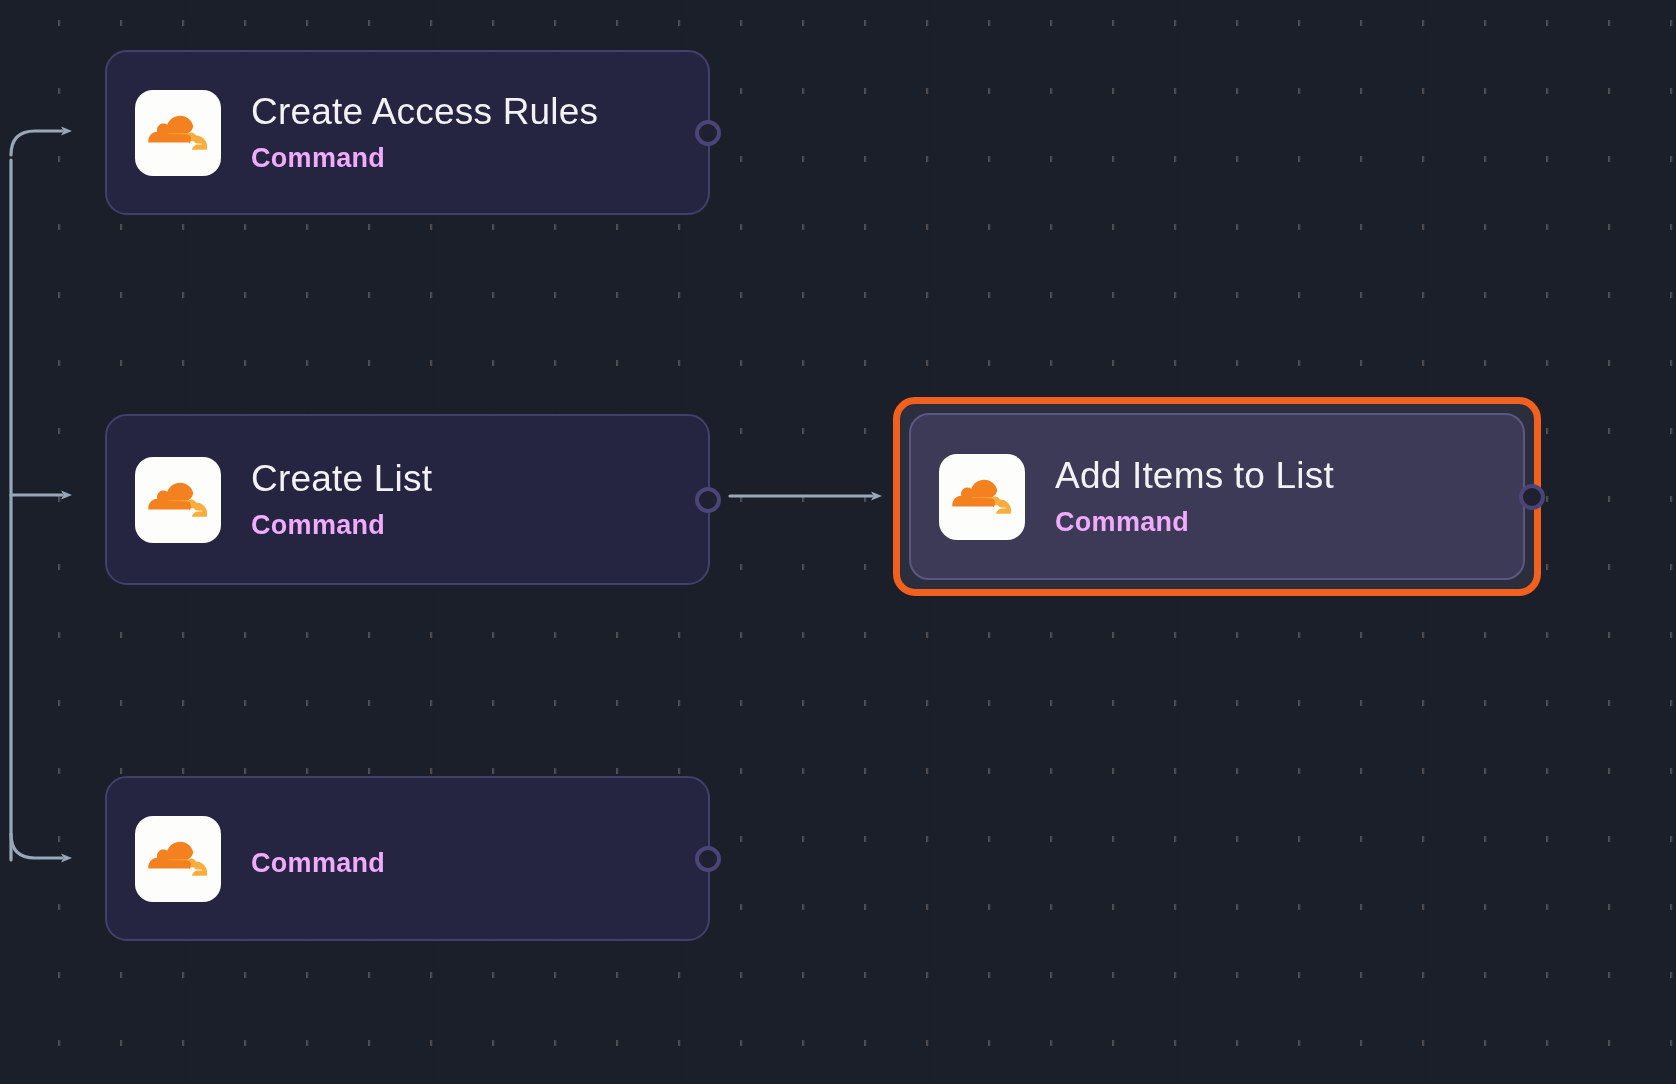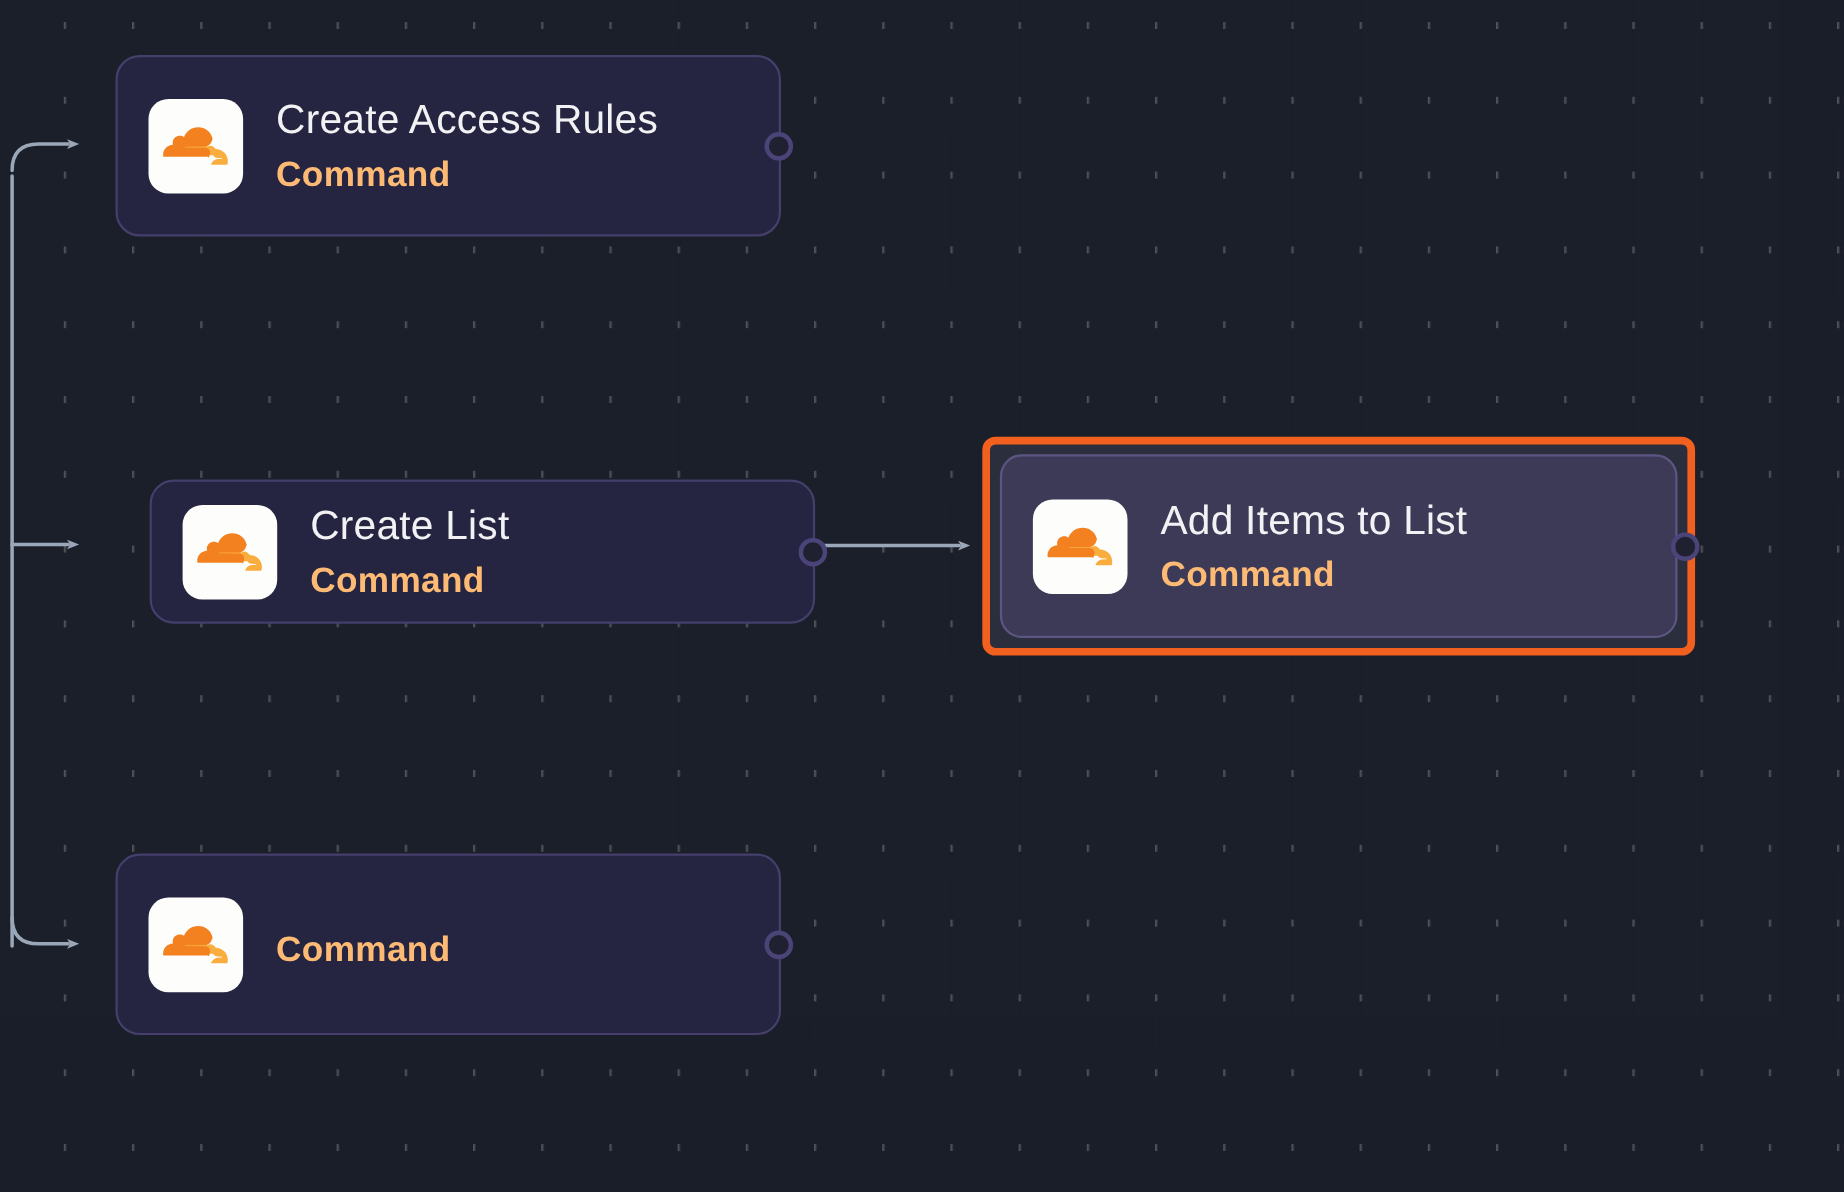--- a/index.html
+++ b/index.html
@@ -81,22 +81,22 @@
     justify-content: center;
   }
   .node .title {
     color: #f2f2f5;
     font-size: 37px;
     line-height: 1.15;
     letter-spacing: 0.2px;
     white-space: nowrap;
   }
   .node .subtitle {
-    color: #fdba74;
-    font-size: 32px;
+    color: #f0abfc;
+    font-size: 27px;
     font-weight: bold;
     margin-top: 9px;
     letter-spacing: 0.3px;
     white-space: nowrap;
   }
 
   .handle {
     position: absolute;
     width: 26px;
     height: 26px;
@@ -107,21 +107,21 @@
     top: 50%;
     transform: translate(50%, -50%);
     right: 0;
   }
 
   
   .selected-wrap {
     position: absolute;
     box-sizing: border-box;
     border: 7px solid #f2601f;
-    border-radius: 12px;
+    border-radius: 22px;
     background: #2b2f3d;
     padding: 9px;
   }
   .selected-wrap .node {
     position: relative;
     left: 0; top: 0;
     width: 100%;
     height: 100%;
     background: #3d3a57;
     border: 2px solid #5d5683;
@@ -167,21 +167,21 @@
         <path d="M49.9 25.6h-0.5c-0.1 0-0.2 0.1-0.3 0.2l-0.8 2.6c-0.5 1.8-0.3 3.5 0.6 4.7 0.8 1.1 2.2 1.8 3.8 1.9l4.1 0.2c0.1 0 0.2 0.1 0.3 0.2 0 0.1 0 0.2-0.1 0.3-0.1 0.1-0.2 0.2-0.3 0.2l-4.2 0.2c-2.3 0.1-4.7 2-5.6 4.2l-0.3 0.8c-0.1 0.2 0 0.4 0.3 0.4h14.6c0.2 0 0.4-0.1 0.5-0.4 0.3-1 0.4-2 0.4-3.1 0-6.2-5.1-11.3-11.5-11.4z" fill="#faad3f"></path>
       </svg>
     </div>
     <div class="text-wrap">
       <div class="title">Create Access Rules</div>
       <div class="subtitle">Command</div>
     </div>
     <div class="handle"></div>
   </div>
 
-  <div class="node" style="left:105px; top:436px; width:605px; height:131px;margin-left:31px;">
+  <div class="node" style="left:105px; top:414px; width:605px; height:171px;">
     <div class="icon-wrap">
       <svg width="62" height="46" viewBox="0 0 64 48" aria-hidden="true">
         <path d="M50.5 30.5c0.8-2.6-0.1-5-2-6.3-1.9-1.2-4.3-1-5.9 0.3-0.5-5.6-5.2-9.9-10.9-9.9-4.6 0-8.6 2.9-10.2 7-0.8-0.5-1.8-0.8-2.8-0.8-2.9 0-5.2 2.3-5.3 5.2-2.5 0.4-4.4 2.5-4.4 5.1 0 0.5 0.1 1 0.2 1.4h40.7z" fill="#faad3f"></path>
         <path d="M43.9 34.6c0.4 0 0.7-0.3 0.8-0.6l0.6-2.1c0.5-1.8 0.3-3.5-0.6-4.7-0.8-1.1-2.2-1.8-3.8-1.9l-19-0.2c-0.1 0-0.2-0.1-0.3-0.2 0-0.1 0-0.2 0.1-0.3 0.1-0.1 0.2-0.2 0.3-0.2l19.2-0.2c2.3-0.1 4.7-2 5.6-4.2l1.1-2.8c0-0.1 0.1-0.2 0-0.3C46.6 10.4 40.9 6 34.2 6c-6.2 0-11.4 3.9-13.4 9.4-1.3-1-2.9-1.5-4.7-1.3-3.2 0.3-5.7 2.9-6 6.1-0.1 0.8 0 1.6 0.2 2.4-5.2 0.2-9.3 4.4-9.3 9.6 0 0.5 0 1 0.1 1.4 0 0.2 0.2 0.4 0.5 0.4h41.9z" fill="#f48120"></path>
         <path d="M49.9 25.6h-0.5c-0.1 0-0.2 0.1-0.3 0.2l-0.8 2.6c-0.5 1.8-0.3 3.5 0.6 4.7 0.8 1.1 2.2 1.8 3.8 1.9l4.1 0.2c0.1 0 0.2 0.1 0.3 0.2 0 0.1 0 0.2-0.1 0.3-0.1 0.1-0.2 0.2-0.3 0.2l-4.2 0.2c-2.3 0.1-4.7 2-5.6 4.2l-0.3 0.8c-0.1 0.2 0 0.4 0.3 0.4h14.6c0.2 0 0.4-0.1 0.5-0.4 0.3-1 0.4-2 0.4-3.1 0-6.2-5.1-11.3-11.5-11.4z" fill="#faad3f"></path>
       </svg>
     </div>
     <div class="text-wrap">
       <div class="title">Create List</div>
       <div class="subtitle">Command</div>

